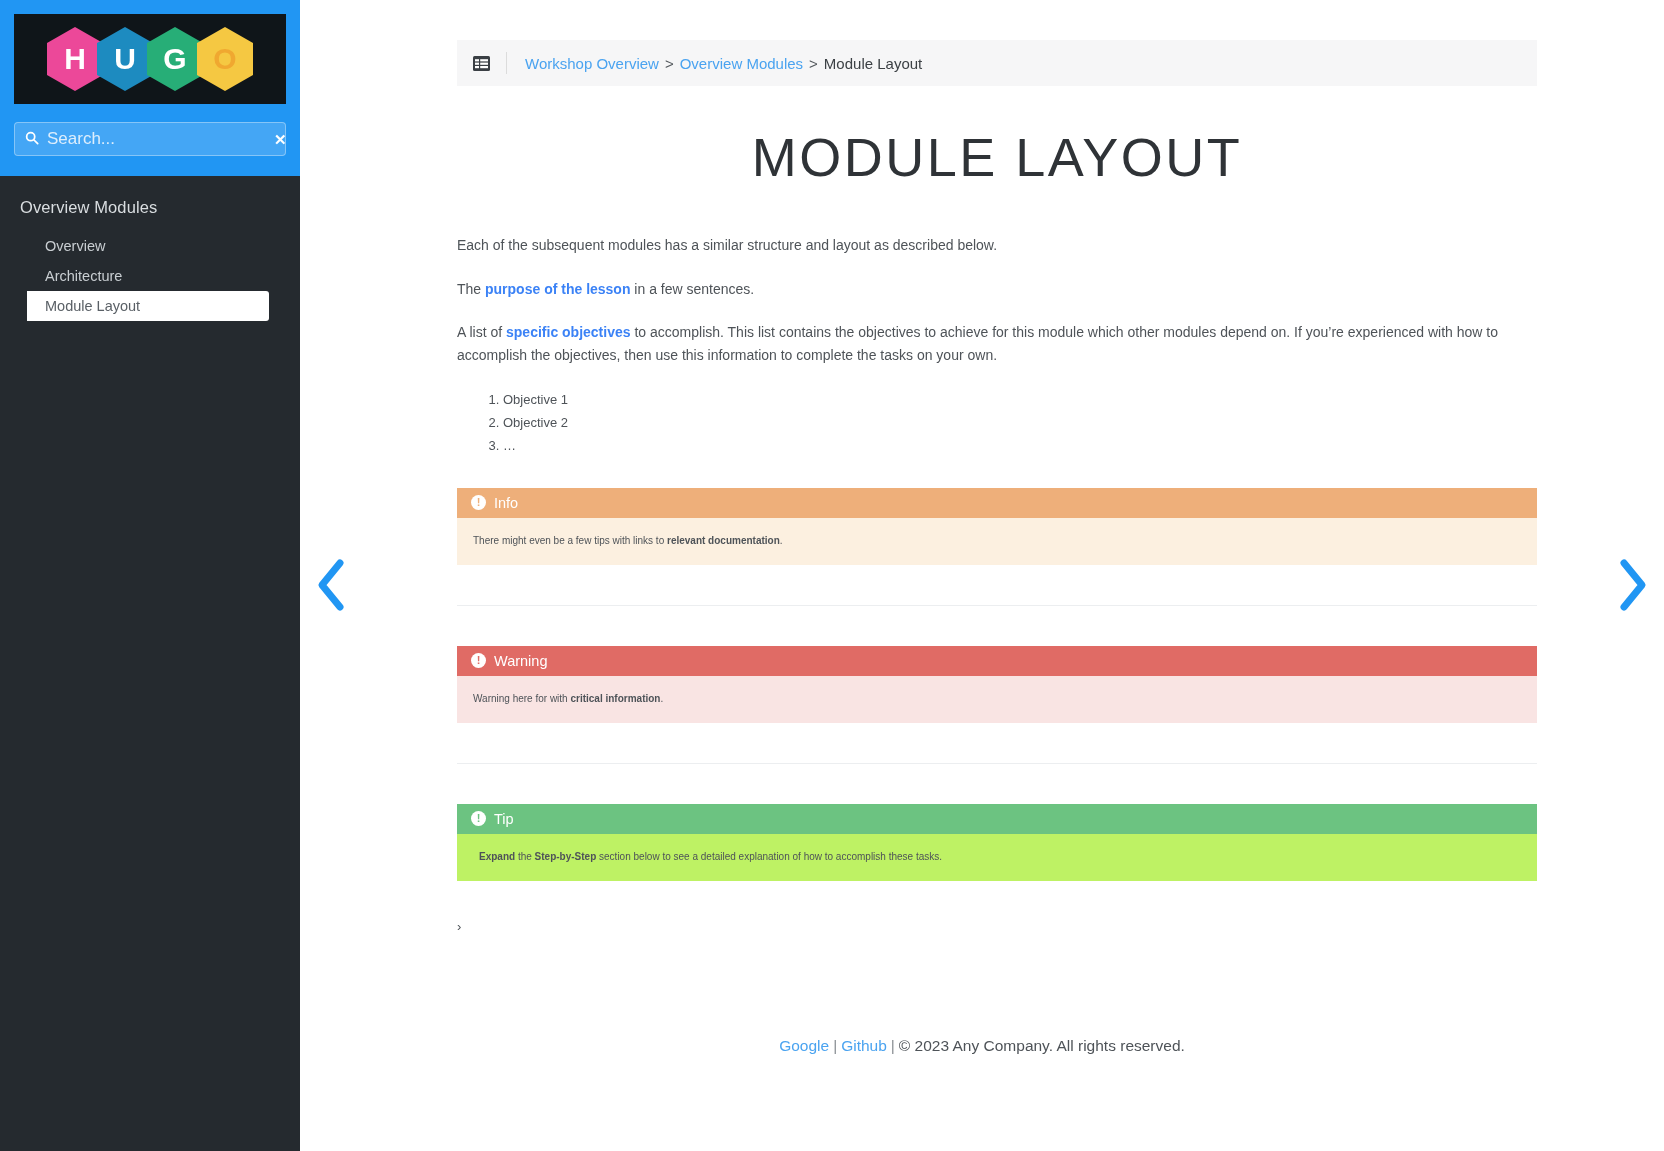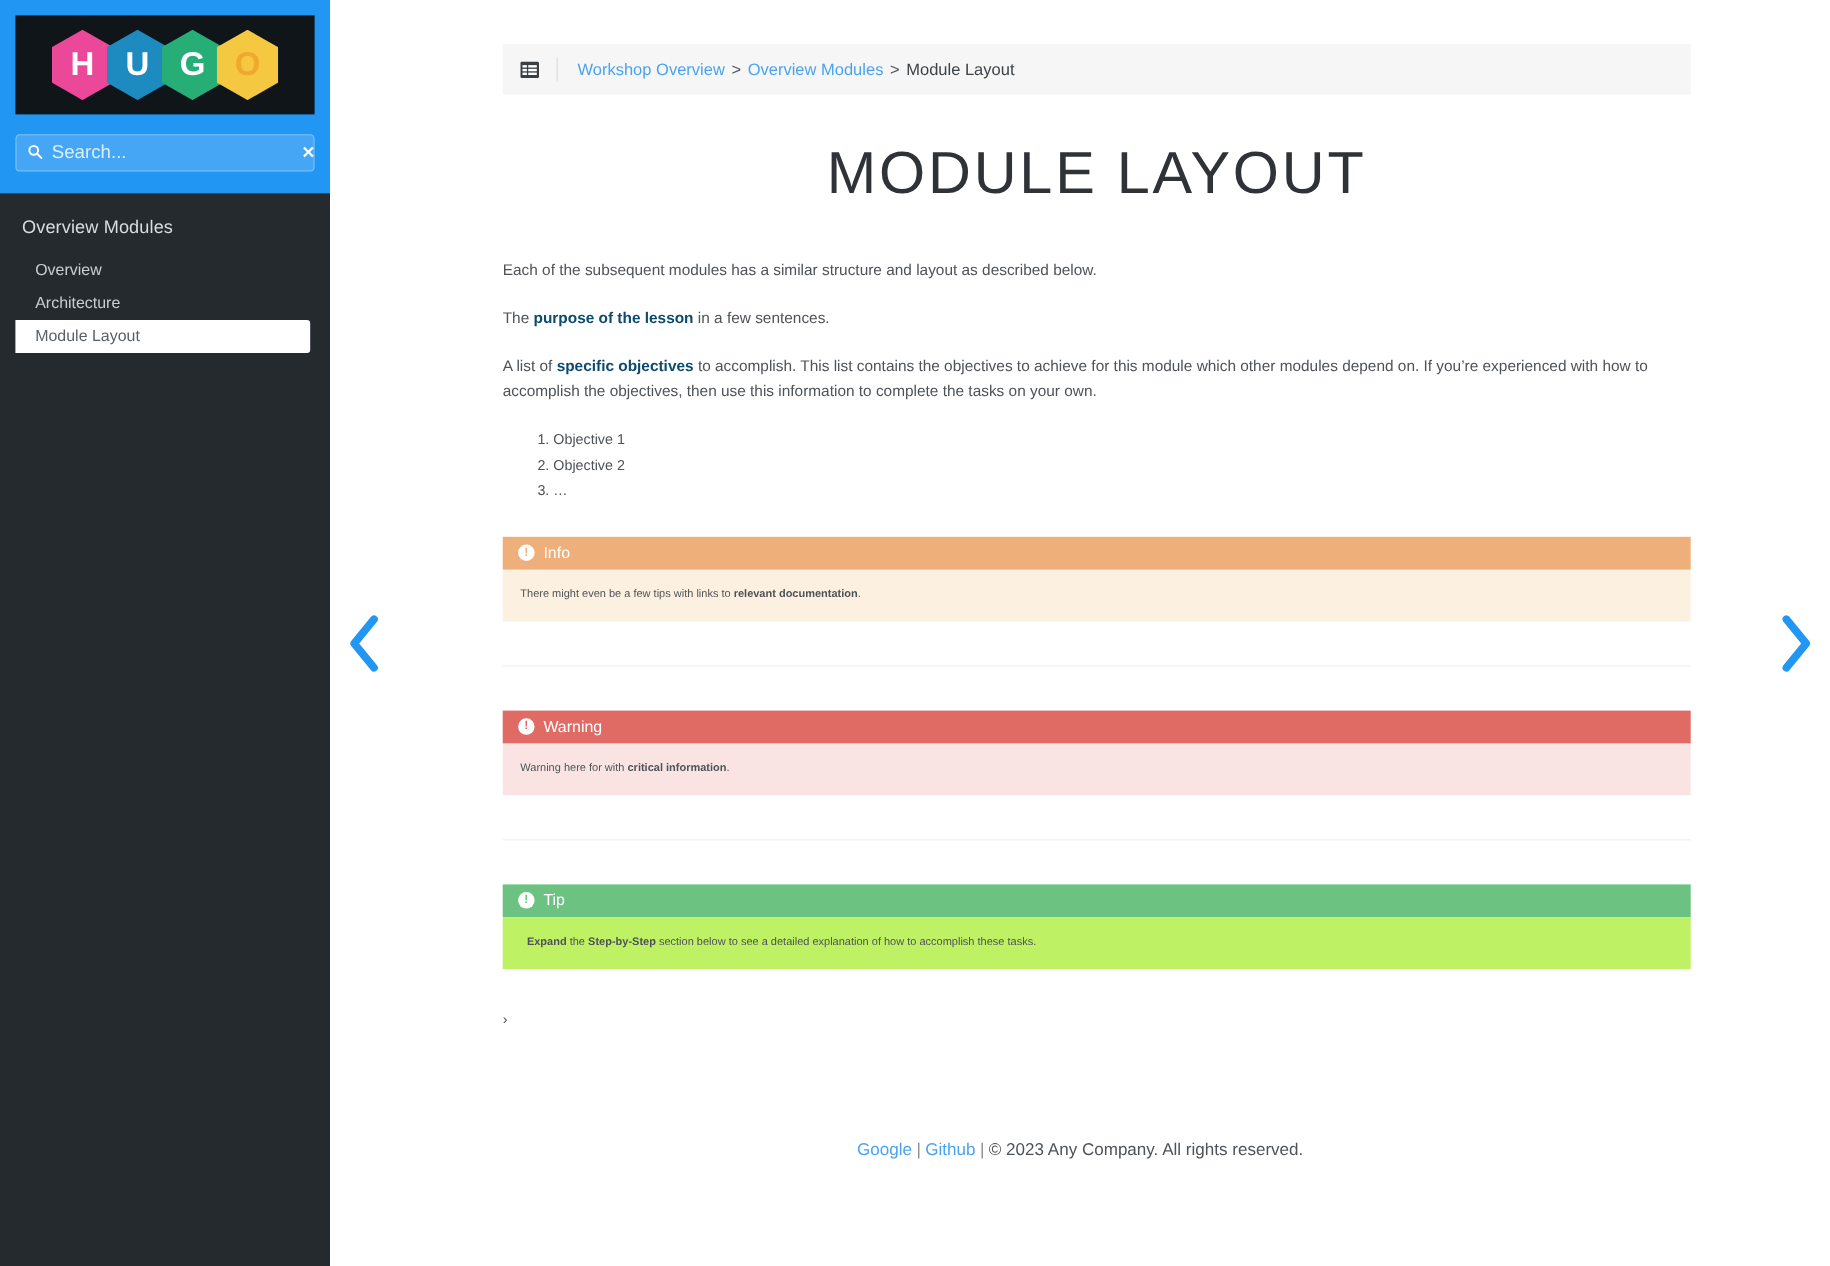--- a/index.html
+++ b/index.html
@@ -107,21 +107,21 @@
     padding-top: 22px;
     background: #252a2f;
   }
   .nav-heading {
     color: #d9dde0;
     font-size: 16.5px;
     padding: 0 0 0 20px;
     margin-bottom: 14px;
     letter-spacing: 0.1px;
   }
-  .nav-list { list-style: none; margin: 0; padding: 0; }
+  .nav-list { list-style: none; margin: 13px; padding: 0; }
   .nav-item {
     padding: 7px 0 7px 32px;
     font-size: 14.5px;
     color: #c9ced2;
     cursor: pointer;
     margin-right: 18px;
   }
   .nav-item.active {
     background: #ffffff;
     color: #5a6066;
@@ -180,21 +180,21 @@
     text-transform: uppercase;
   }
 
   .body-col { padding: 0 0 0 0; }
   p.para {
     font-size: 14px;
     line-height: 1.62;
     color: #4e5358;
     margin: 0 0 21px 0;
   }
-  p.para b, .bold { color: #0c4a6e; font-weight: bold; }
+  p.para b, .bold { color: #3b82f6; font-weight: bold; }
 
   ol.objectives {
     margin: 22px 0 30px 0;
     padding-left: 46px;
     color: #4e5358;
     font-size: 13px;
     line-height: 1.72;
   }
   ol.objectives li { margin-bottom: 1px; }
 

